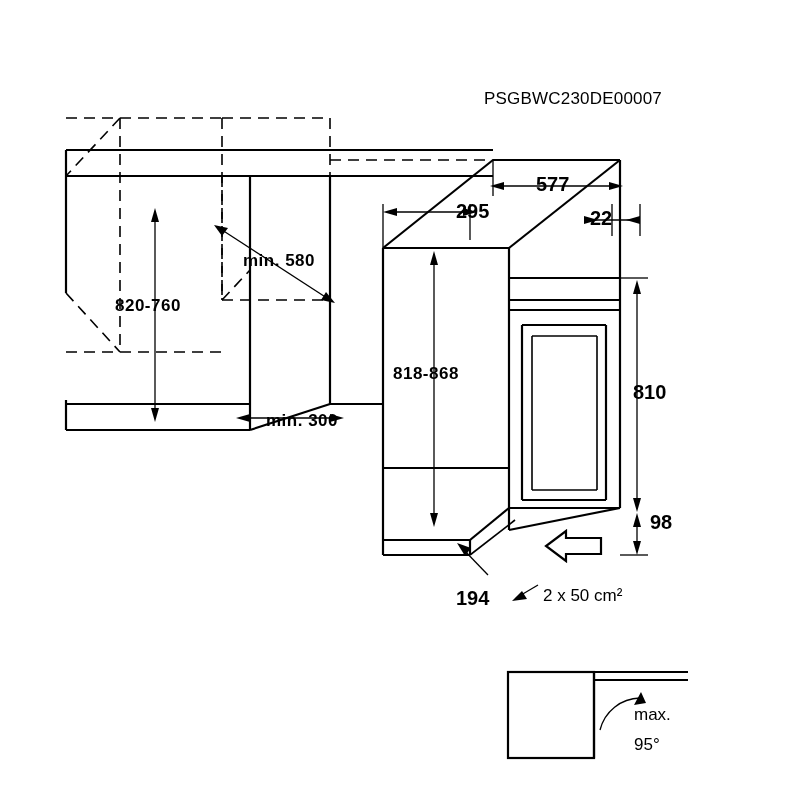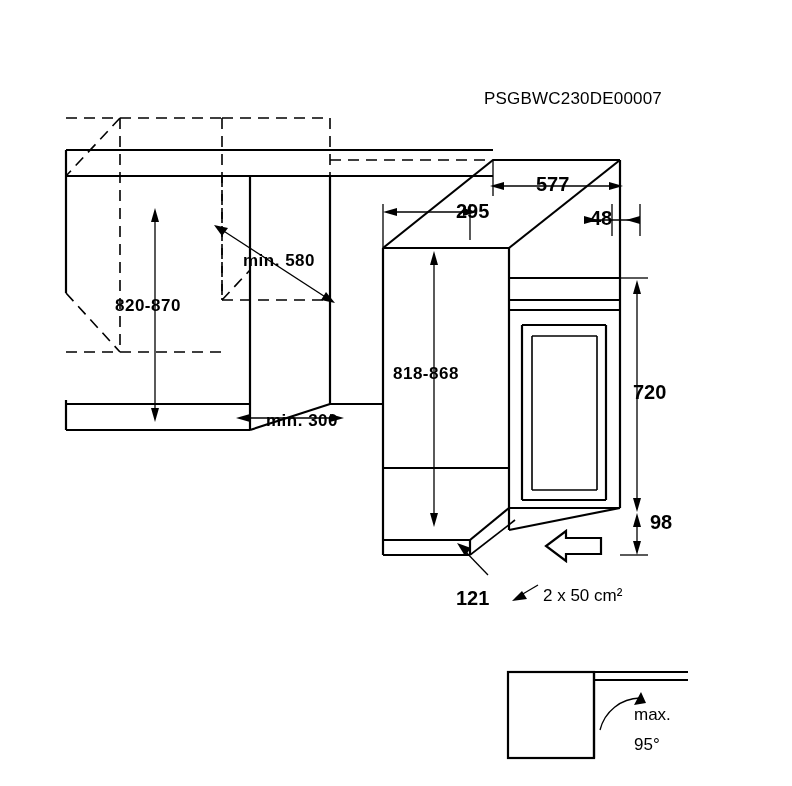--- a/index.html
+++ b/index.html
@@ -190,39 +190,39 @@
       </g>
       <g stroke-width="1.3">
         <path d="M 600 730 A 42 42 0 0 1 640 698" fill="none"></path>
         <polygon points="641,692 634,705 646,703" fill="#000000" stroke="none"></polygon>
       </g>
     </g>
   </svg>
 
   <div class="lbl code" style="left:484px; top:89px;">PSGBWC230DE00007</div>
 
-  <div class="lbl dim-sp" style="left:115px; top:296px;">820-870</div>
+  <div class="lbl dim-sp" style="left:115px; top:296px;">820-760</div>
 
   <div class="lbl dim-sp" style="left:243px; top:251px;text-align:center;">min. 580</div>
 
   <div class="lbl dim-sp" style="left:266px; top:411px;">min. 300</div>
 
   <div class="lbl dim" style="left:536px; top:173px;">577</div>
 
   <div class="lbl dim" style="left:424px; top:200px;margin-left:32px;">295</div>
 
-  <div class="lbl dim" style="left:590px; top:207px;">48</div>
+  <div class="lbl dim" style="left:590px; top:207px;">22</div>
 
   <div class="lbl dim-sp" style="left:393px; top:364px;">818-868</div>
 
-  <div class="lbl dim" style="left:633px; top:381px;">720</div>
+  <div class="lbl dim" style="left:633px; top:381px;">810</div>
 
   <div class="lbl dim" style="left:650px; top:511px;text-align:center;">98</div>
 
-  <div class="lbl dim" style="left:456px; top:587px;">121</div>
+  <div class="lbl dim" style="left:456px; top:587px;">194</div>
 
   <div class="lbl note" style="left:543px; top:586px;">2 x 50 cm²</div>
 
   <div class="lbl note" style="left:634px; top:705px;">max.</div>
 
   <div class="lbl note" style="left:634px; top:735px;">95°</div>
 
 </div>
 
 </body></html>

